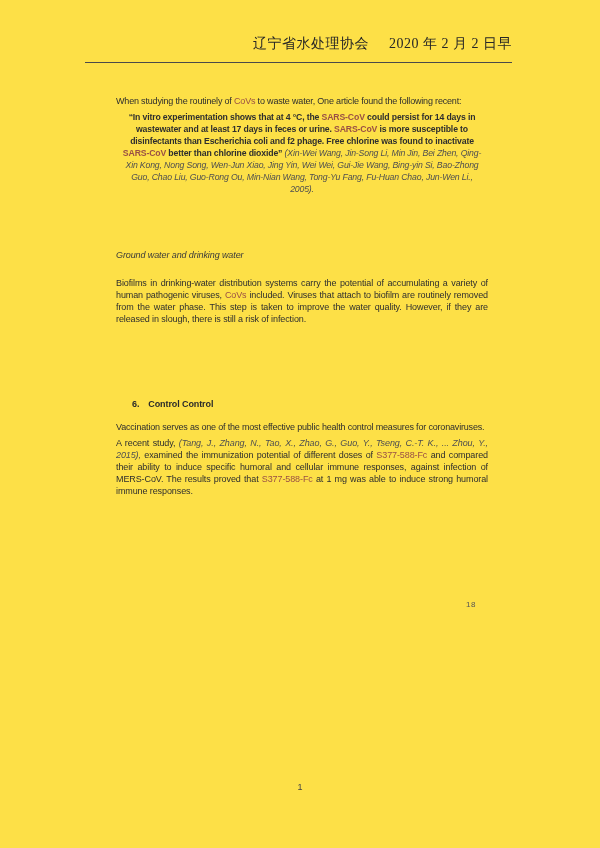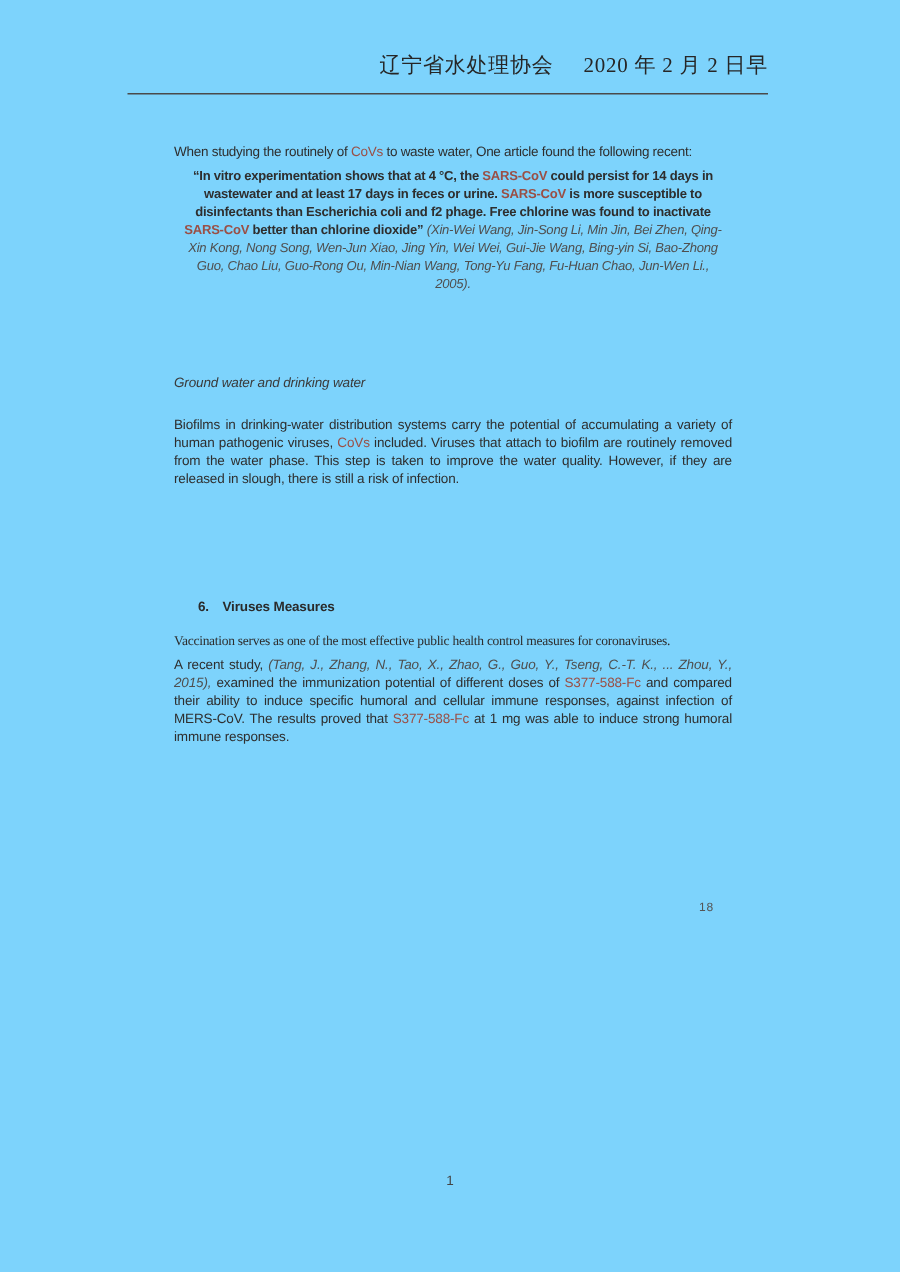--- a/index.html
+++ b/index.html
@@ -4,21 +4,21 @@
 <style>
   html, body { margin: 0; padding: 0; }
   body {
     width: 600px; height: 848px;
     background: #ffffff;
     font-family: "Liberation Sans", sans-serif;
     color: #2e2e2e;
     position: relative;
     overflow: hidden;
   }
-  .page { position: absolute; inset: 0; background: #7dd3fc; }
+  .page { position: absolute; inset: 0; background: #fde047; }
 
   
   .header {
     position: absolute; top: 35px; left: 85px; width: 427px;
     text-align: right;
     font-family: "Liberation Serif", "DejaVu Serif", serif;
     font-size: 14px; color: #262626;
     white-space: nowrap;
     letter-spacing: 0.5px;
   }
@@ -45,21 +45,21 @@
   .quote {
     top: 111px; padding: 0 6px; width: 360px;
     text-align: center; font-weight: bold;
     font-size: 8.7px; line-height: 12px; letter-spacing: -0.15px;
   }
   .quote .cite { font-weight: normal; }
   .gw-heading { top: 249px; font-style: italic; color: #3a3a3a; }
   .biofilms { top: 277px; }
   .section-heading { top: 398px; font-weight: bold; padding-left: 16px; color: #2a2a2a; }
   .num-gap { display: inline-block; width: 9px; }
-  .vaccination { top: 421px; letter-spacing: -0.18px; font-family: Liberation Serif, serif; }
+  .vaccination { top: 421px; letter-spacing: -0.18px; }
   .study { top: 437px; }
 
   
   .inner-pageno {
     position: absolute; left: 466px; top: 600px;
     font-size: 8px; color: #555555; letter-spacing: 0.5px;
   }
   .footer-pageno {
     position: absolute; left: 0; top: 782px; width: 600px;
     text-align: center; font-size: 9px; color: #444444;
@@ -78,21 +78,21 @@
   <div class="bodycol">
 
     <p class="p intro nowrap"><span>When studying the routinely of </span><span class="red">CoVs</span><span> to waste water, One article found the following recent:</span></p>
 
     <div class="p quote"><span>“In vitro experimentation shows that at 4 °C, the </span><span class="red">SARS-CoV</span><span> could persist for 14 days in wastewater and at least 17 days in feces or urine. </span><span class="red">SARS-CoV</span><span> is more susceptible to disinfectants than Escherichia coli and f2 phage. Free chlorine was found to inactivate </span><span class="red">SARS-CoV</span><span> better than chlorine dioxide” </span><span class="cite">(Xin-Wei Wang, Jin-Song Li, Min Jin, Bei Zhen, Qing-Xin Kong, Nong Song, Wen-Jun Xiao, Jing Yin, Wei Wei, Gui-Jie Wang, Bing-yin Si, Bao-Zhong Guo, Chao Liu, Guo-Rong Ou, Min-Nian Wang, Tong-Yu Fang, Fu-Huan Chao, Jun-Wen Li., 2005).</span></div>
 
     <p class="p gw-heading">Ground water and drinking water</p>
 
     <p class="p biofilms just"><span>Biofilms in drinking-water distribution systems carry the potential of accumulating a variety of human pathogenic viruses, </span><span class="red">CoVs</span><span> included. Viruses that attach to biofilm are routinely removed from the water phase. This step is taken to improve the water quality. However, if they are released in slough, there is still a risk of infection.</span></p>
 
-    <p class="p section-heading"><span>6.</span><span class="num-gap"></span><span>Viruses Measures</span></p>
+    <p class="p section-heading"><span>6.</span><span class="num-gap"></span><span>Control Control</span></p>
 
     <p class="p vaccination nowrap">Vaccination serves as one of the most effective public health control measures for coronaviruses.</p>
 
     <p class="p study just"><span>A recent study, </span><span class="cite">(Tang, J., Zhang, N., Tao, X., Zhao, G., Guo, Y., Tseng, C.-T. K., ... Zhou, Y., 2015),</span><span> examined the immunization potential of different doses of </span><span class="red">S377-588-Fc</span><span> and compared their ability to induce specific humoral and cellular immune responses, against infection of MERS-CoV. The results proved that </span><span class="red">S377-588-Fc</span><span> at 1 mg was able to induce strong humoral immune responses.</span></p>
 
   </div>
 
   <div class="inner-pageno">18</div>
   <div class="footer-pageno">1</div>
 

